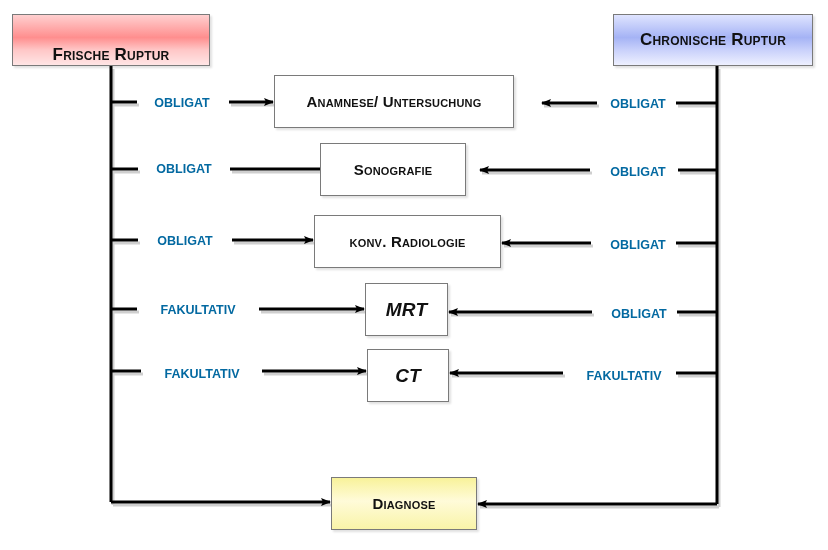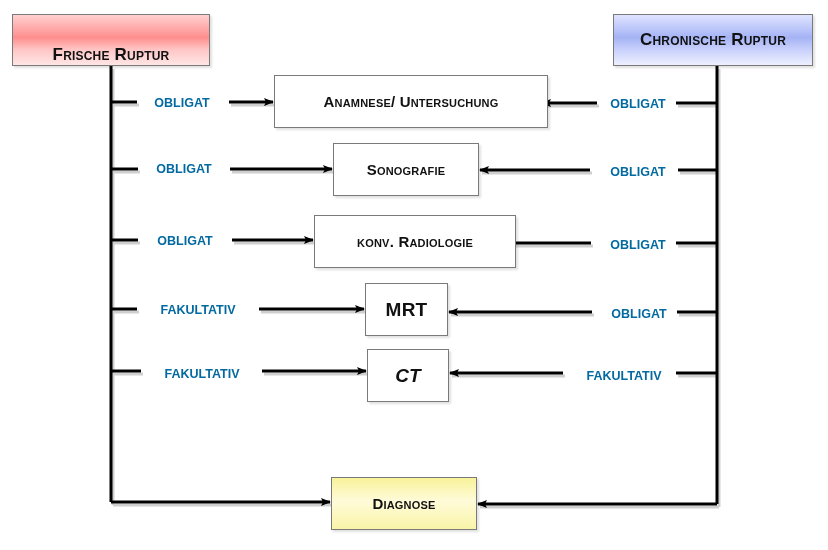--- a/index.html
+++ b/index.html
@@ -85,30 +85,30 @@
     </g>
 </svg>
 
 <div class="box hdr hdr-left">
   <span>Frische Ruptur</span>
 </div>
 <div class="box hdr hdr-right">
   <span>Chronische Ruptur</span>
 </div>
 
-<div class="box step" style="left:274px;top:75px;width:274px;height:53px;">
+<div class="box step" style="left:274px;top:75px;width:240px;height:53px;">
   <span>Anamnese/ Untersuchung</span>
 </div>
-<div class="box step" style="left:333px;top:143px;width:146px;height:53px;">
+<div class="box step" style="left:320px;top:143px;width:146px;height:53px;">
   <span>Sonografie</span>
 </div>
-<div class="box step" style="left:314px;top:215px;width:202px;height:53px;align-items:center;">
+<div class="box step" style="left:314px;top:215px;width:187px;height:53px;align-items:center;">
   <span>konv. Radiologie</span>
 </div>
-<div class="box step big" style="left:365px;top:283px;width:83px;height:53px;">
+<div class="box step big" style="left:365px;top:283px;width:83px;height:53px;font-style:italic;">
   <span>MRT</span>
 </div>
 <div class="box step big" style="left:367px;top:349px;width:82px;height:53px;font-style:italic;">
   <span>CT</span>
 </div>
 
 <div class="box diag">
   <span>Diagnose</span>
 </div>
 

